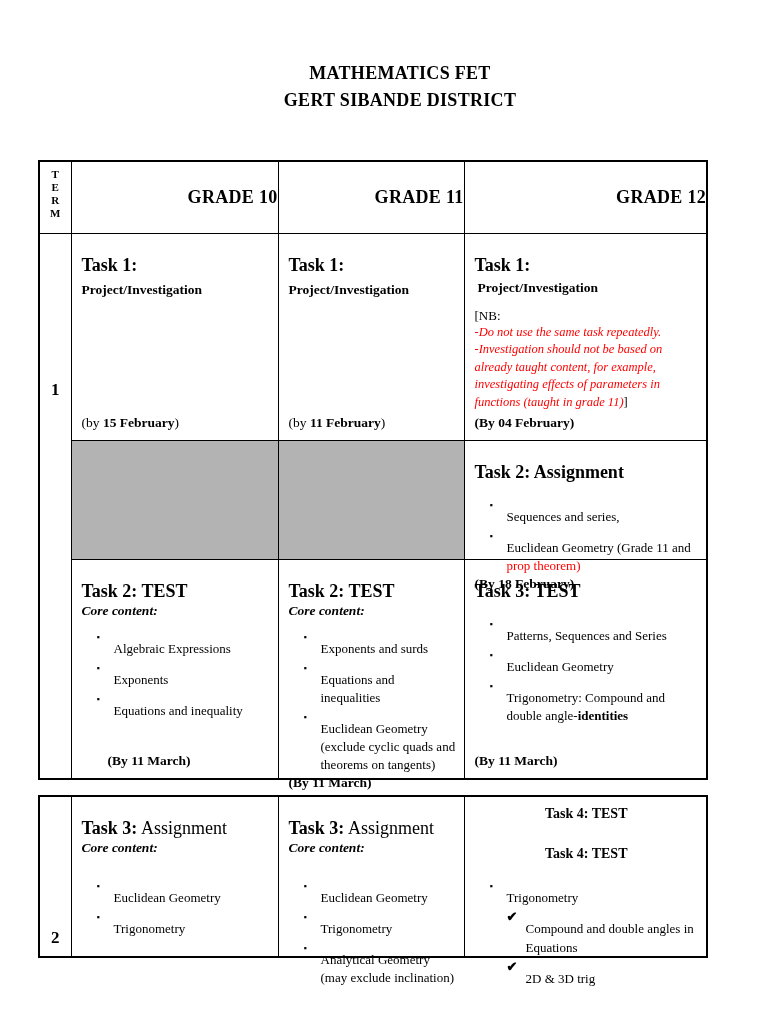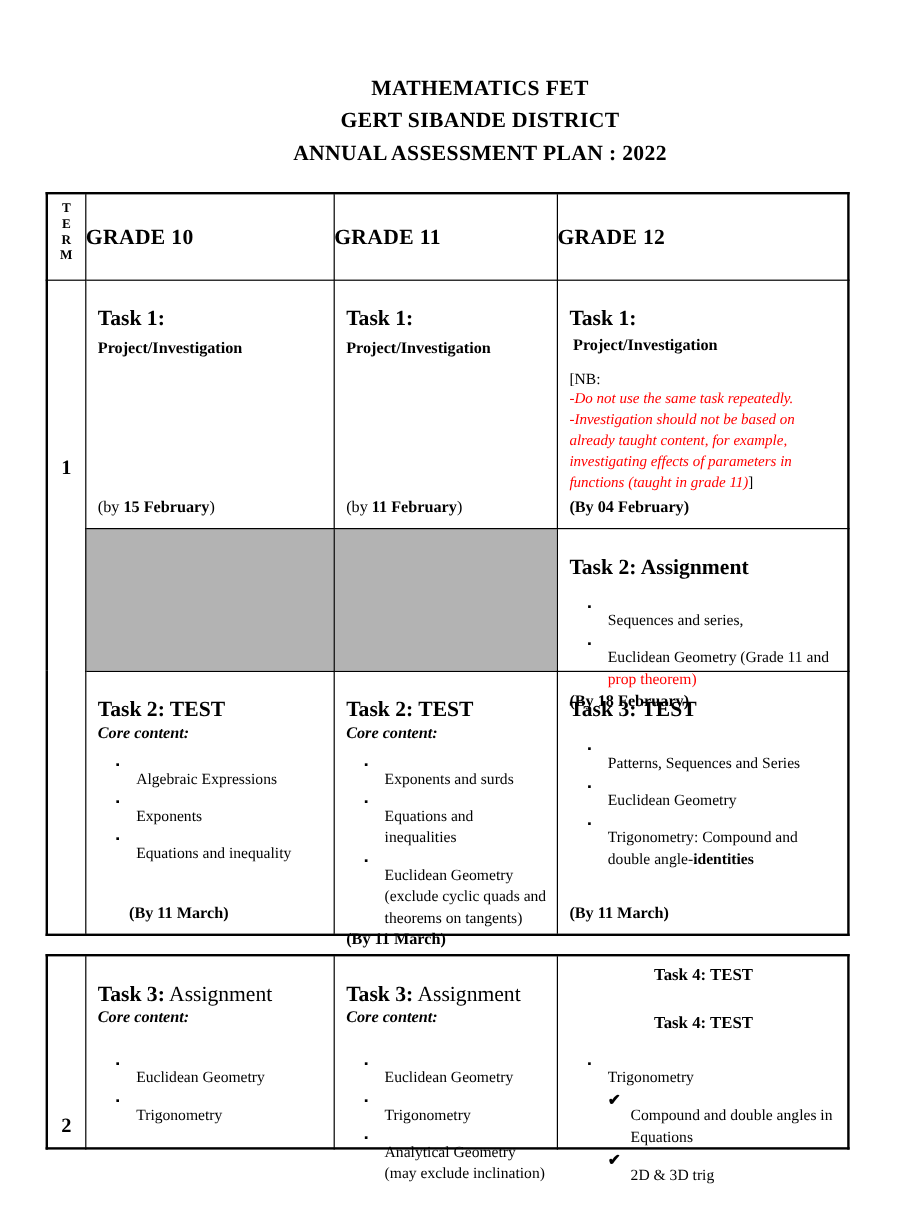--- a/index.html
+++ b/index.html
@@ -12,21 +12,21 @@
   
   .doc-title { position:absolute; top:60px; left:0; width:100%; text-align:center;
     font-weight:bold; font-size:18px; line-height:27px; letter-spacing:0.3px;padding-left:32px; }
 
   
   table.plan { position:absolute; border-collapse:collapse; table-layout:fixed; border:2px solid #000; }
   table.t1 { left:38px; top:160px; width:668px; }
   table.t2 { left:38px; top:795px; width:668px; }
   .plan th, .plan td { border:1.5px solid #000; vertical-align:top; padding:0; background:#fff; }
 
-  th.grade-h { vertical-align:middle; text-align:left; font-size:18px; font-weight:bold; letter-spacing:0.3px; }
+  th.grade-h { vertical-align:middle; text-align:right; font-size:18px; font-weight:bold; letter-spacing:0.3px; }
   th.term-h { vertical-align:top; text-align:center; font-size:11px; font-weight:bold; line-height:13px; padding-top:6px; }
   tr.hdr { height:72px; }
   td.term-1 { text-align:center; font-size:17px; font-weight:bold; padding-top:146px; }
   td.term-2 { vertical-align:bottom; text-align:center; font-size:17px; font-weight:bold; padding-bottom:8px; }
   td.gray { background:var(--gray-cell,#b3b3b3); }
 
   .inner { display:flex; flex-direction:column; padding:7px 8px 8px 10px; }
   .h-r1 { height:206px; }
   .h-r2 { height:118px; }
   .h-r3 { height:218px; }
@@ -60,21 +60,20 @@
   .check-row .cmark { flex:0 0 19px; font-weight:bold; font-size:13px; line-height:19px; }
 </style>
 </head>
 <body>
 
 <div class="page">
 
   <header class="doc-title">
     <div>MATHEMATICS FET</div>
     <div>GERT SIBANDE DISTRICT</div>
-    <div>ANNUAL ASSESSMENT PLAN : 2022</div>
   </header>
 
   <table class="plan t1">
     <colgroup>
       <col style="width:32px">
         <col style="width:207px">
         <col style="width:186px">
         <col style="width:243px">
     </colgroup>
     <tbody>

